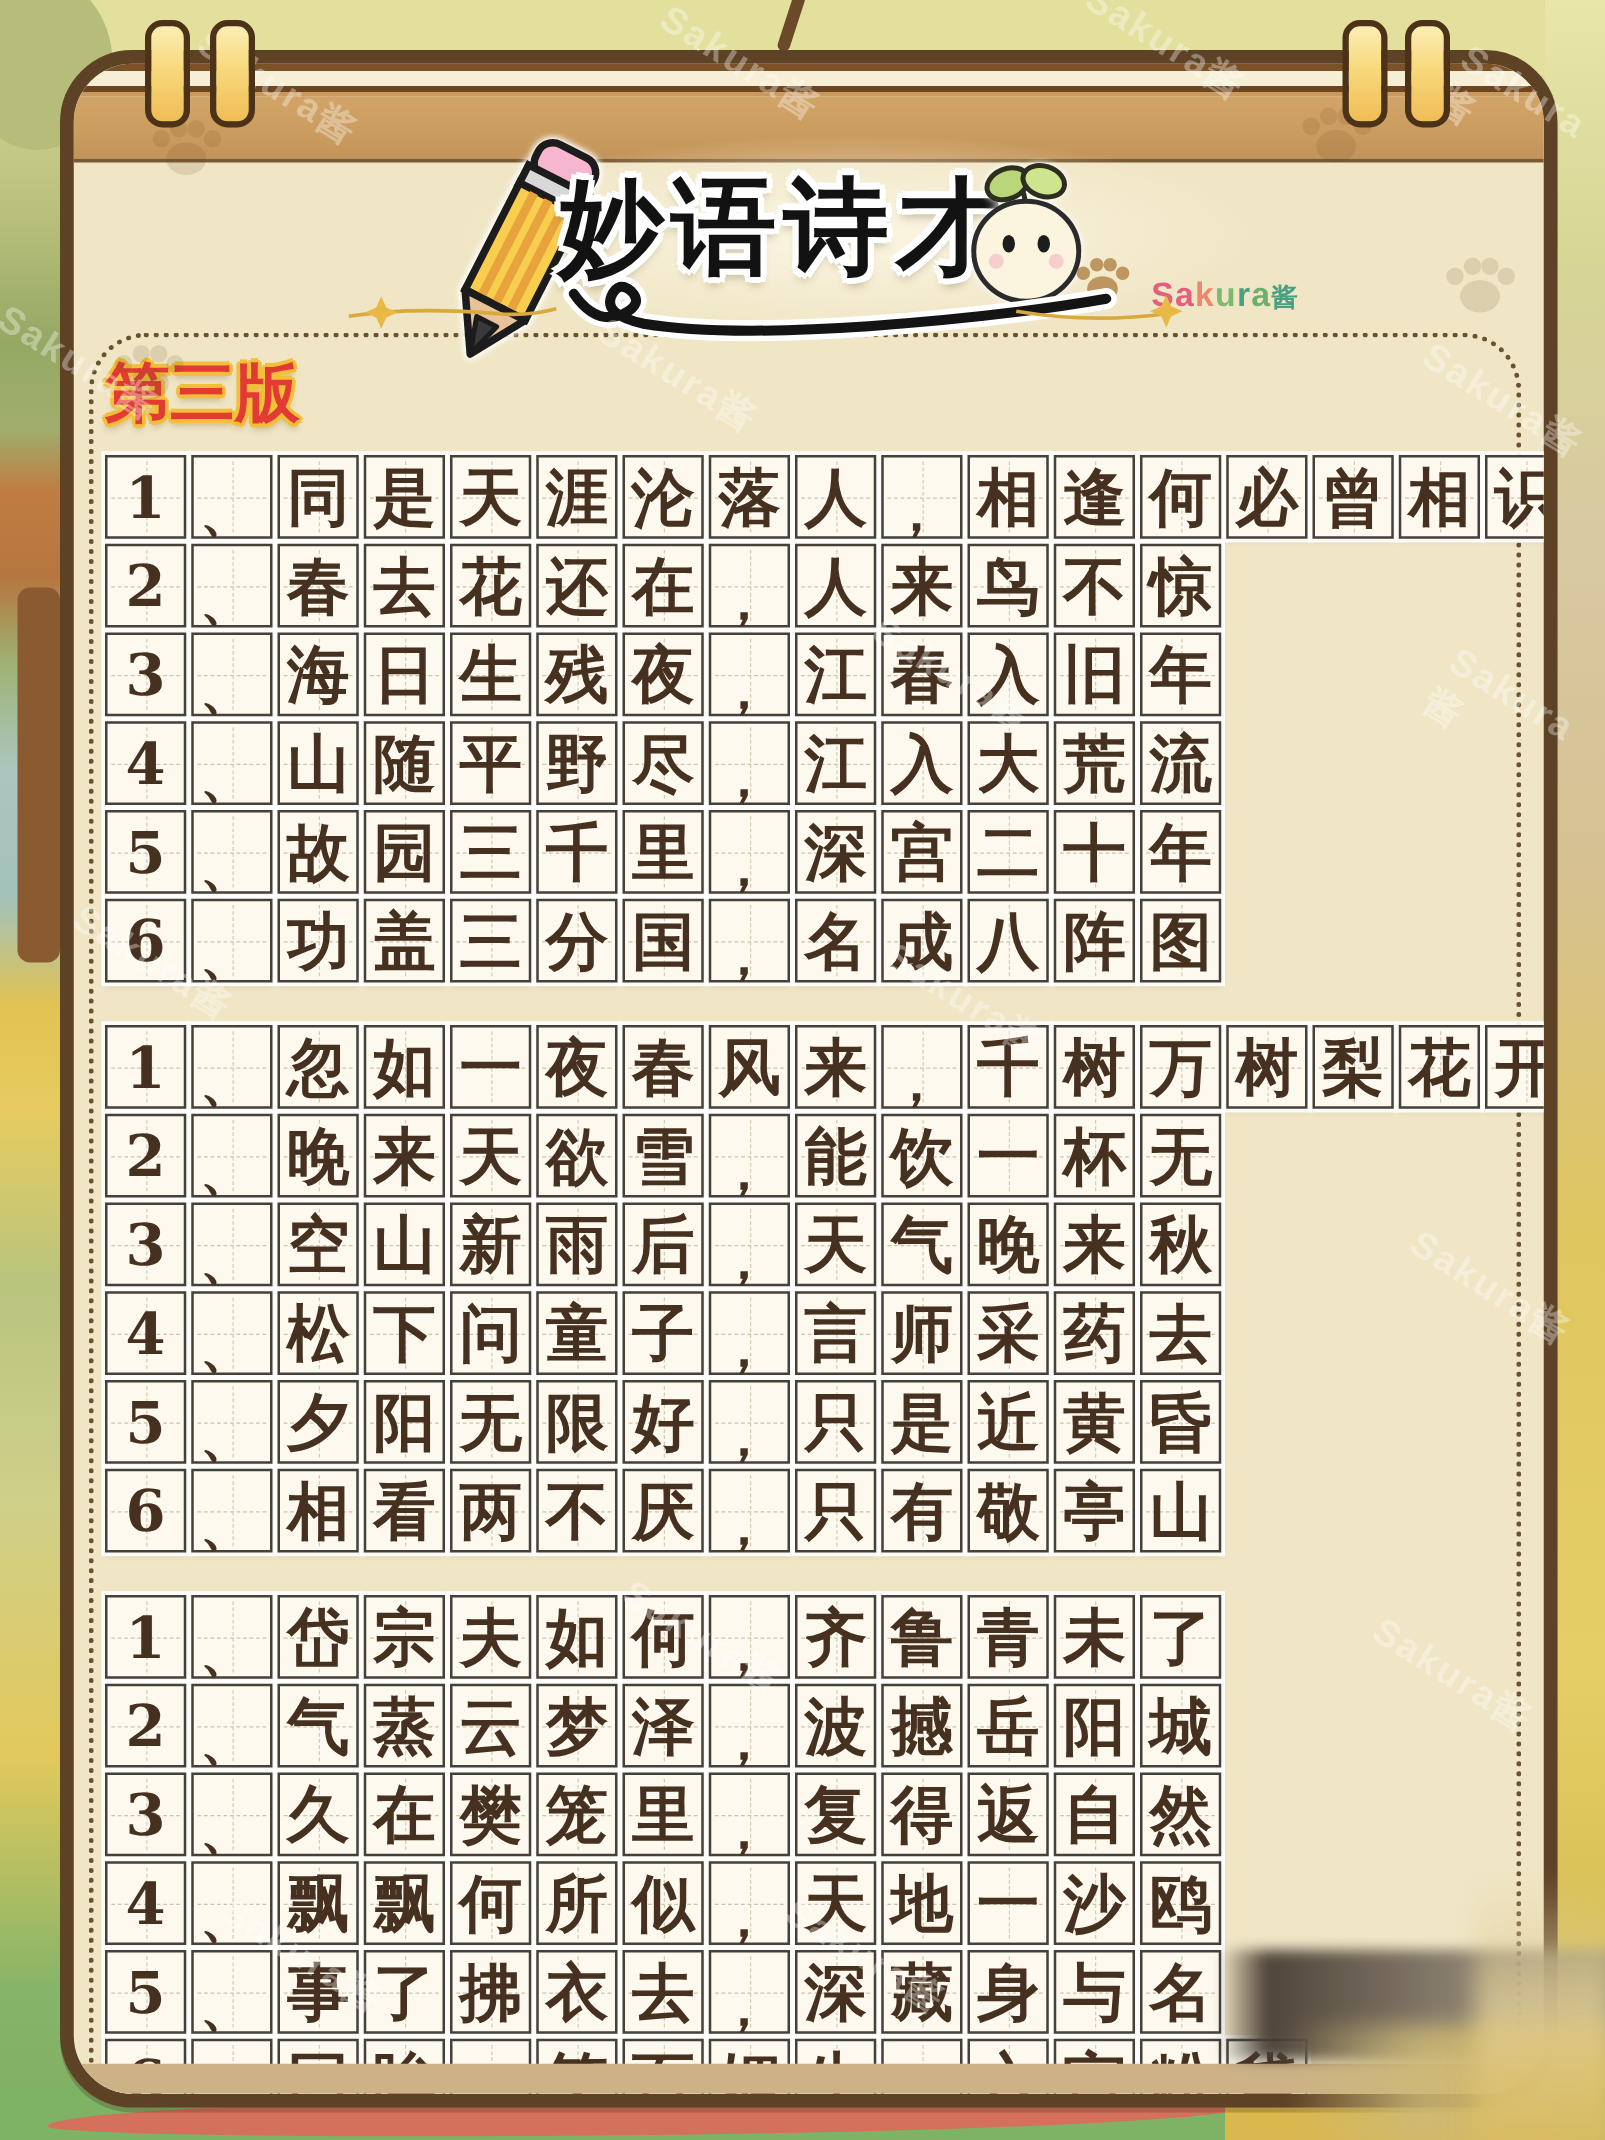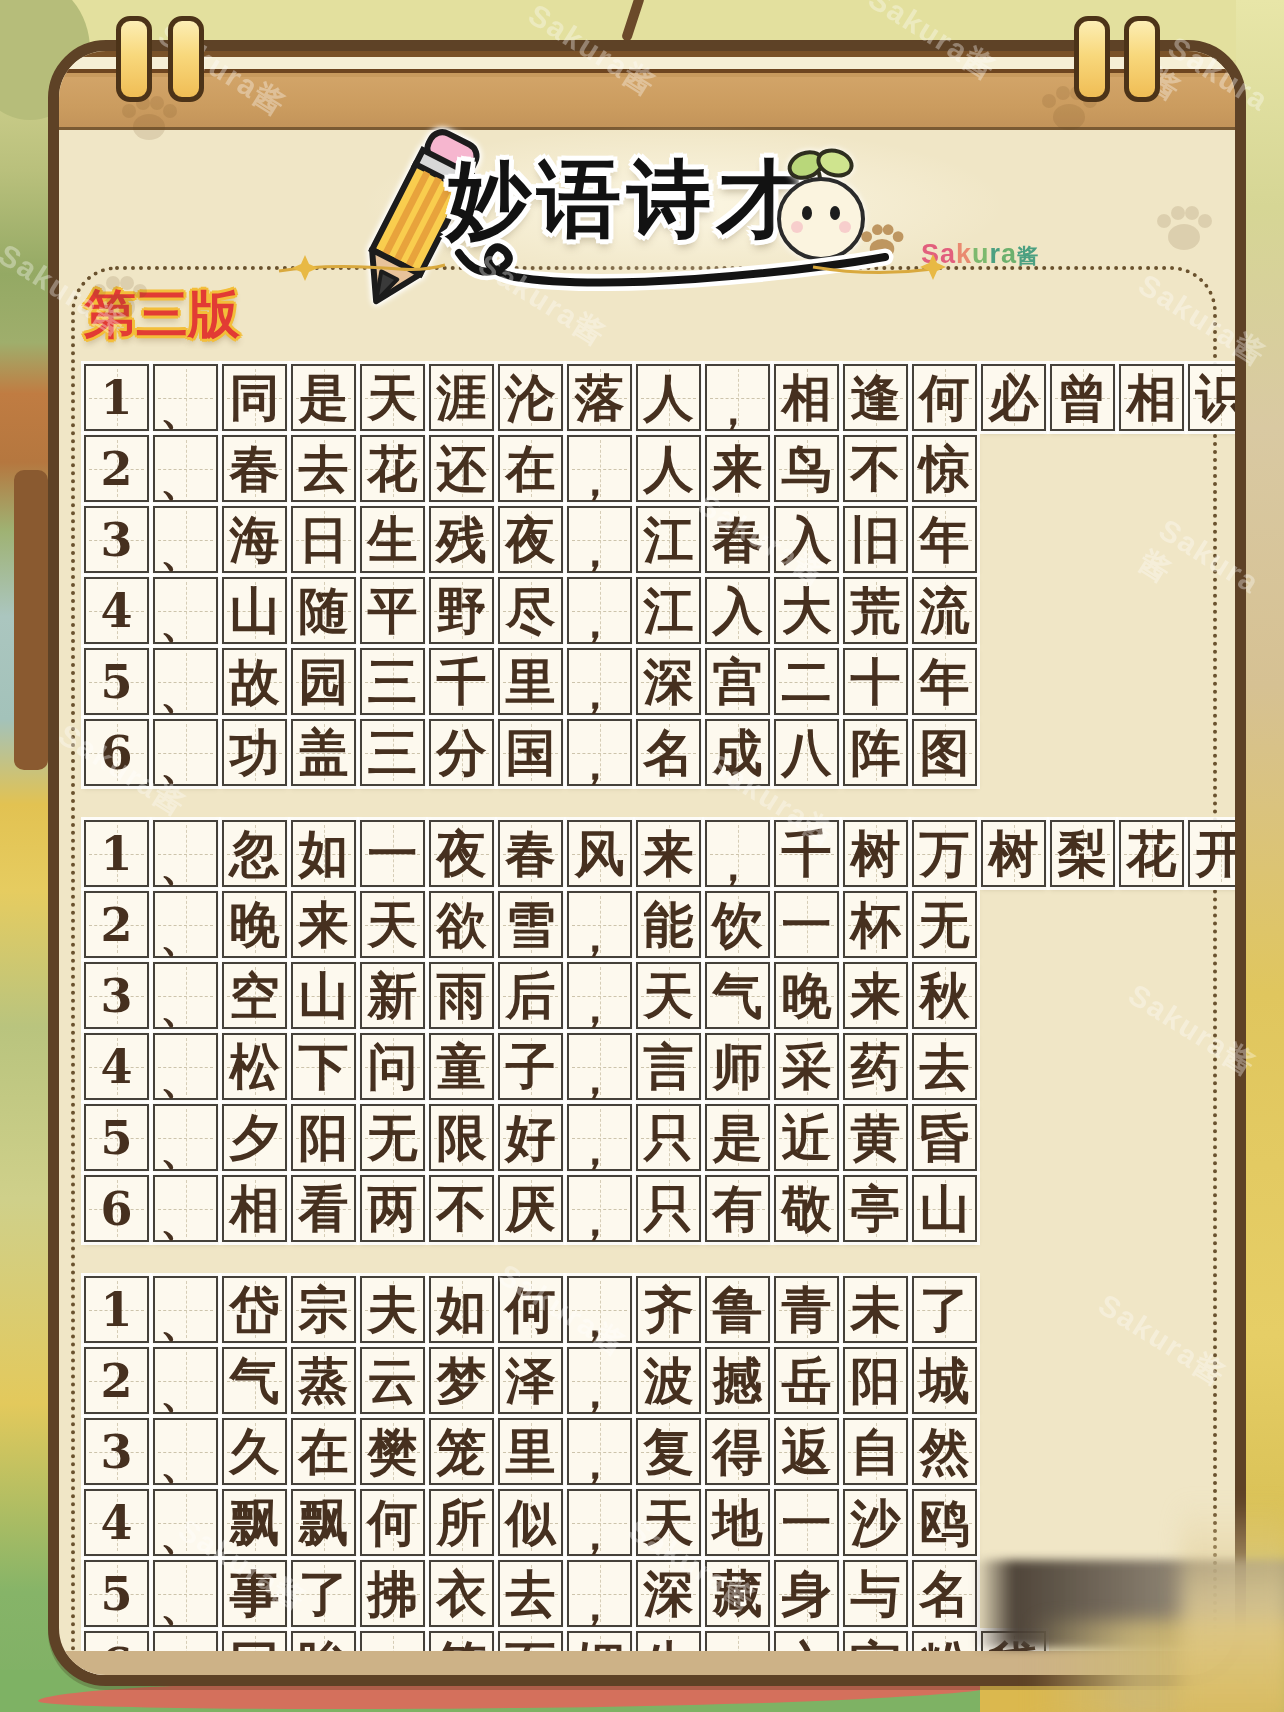--- a/index.html
+++ b/index.html
@@ -32,21 +32,21 @@
     background:linear-gradient(180deg,#d2a468 0%,#cb9c5f 60%,#c3945a 100%);
     border-bottom:3px solid #7a5a33;}
   .pad-bottom-strip{position:absolute;left:0;right:0;bottom:0;height:24px;background:#cdb287;z-index:6;}
 
   
   .clip{position:absolute;top:16px;width:26px;height:76px;border-radius:14px;
     border:5px solid #4c3318;background:linear-gradient(180deg,#fceeb4 0%,#f8d87c 45%,#f0bd55 100%);z-index:20;}
   .clip.c1{left:116px;} .clip.c2{left:168px;} .clip.c3{left:1074px;} .clip.c4{left:1124px;}
 
   
-  .header{position:absolute;left:0;right:0;top:84px;height:140px;z-index:3;text-decoration:underline;}
+  .header{position:absolute;left:0;right:0;top:66px;height:140px;z-index:3;text-decoration:underline;}
   .header-halo{position:absolute;left:300px;top:-10px;width:650px;height:160px;border-radius:50%;
     background:radial-gradient(ellipse at center,rgba(252,247,228,.95) 0%,rgba(252,247,228,0) 70%);}
   .pencil{position:absolute;left:278px;top:-14px;}
   .page-title{position:absolute;left:388px;top:8px;font-size:84px;font-weight:900;letter-spacing:6px;
     color:#121212;font-family:"Liberation Sans",sans-serif;
     text-shadow:-5px 0 0 #fff,5px 0 0 #fff,0 -5px 0 #fff,0 5px 0 #fff,-4px -4px 0 #fff,4px 4px 0 #fff,-4px 4px 0 #fff,4px -4px 0 #fff,0 7px 8px rgba(80,60,30,.35);}
   .sprout{position:absolute;left:700px;top:4px;}
   .paw-badge{position:absolute;left:800px;top:86px;opacity:.9;}
   .brand{position:absolute;left:862px;top:104px;font-weight:900;font-size:27px;letter-spacing:1px;}
   .brand .suffix{font-size:21px;}

